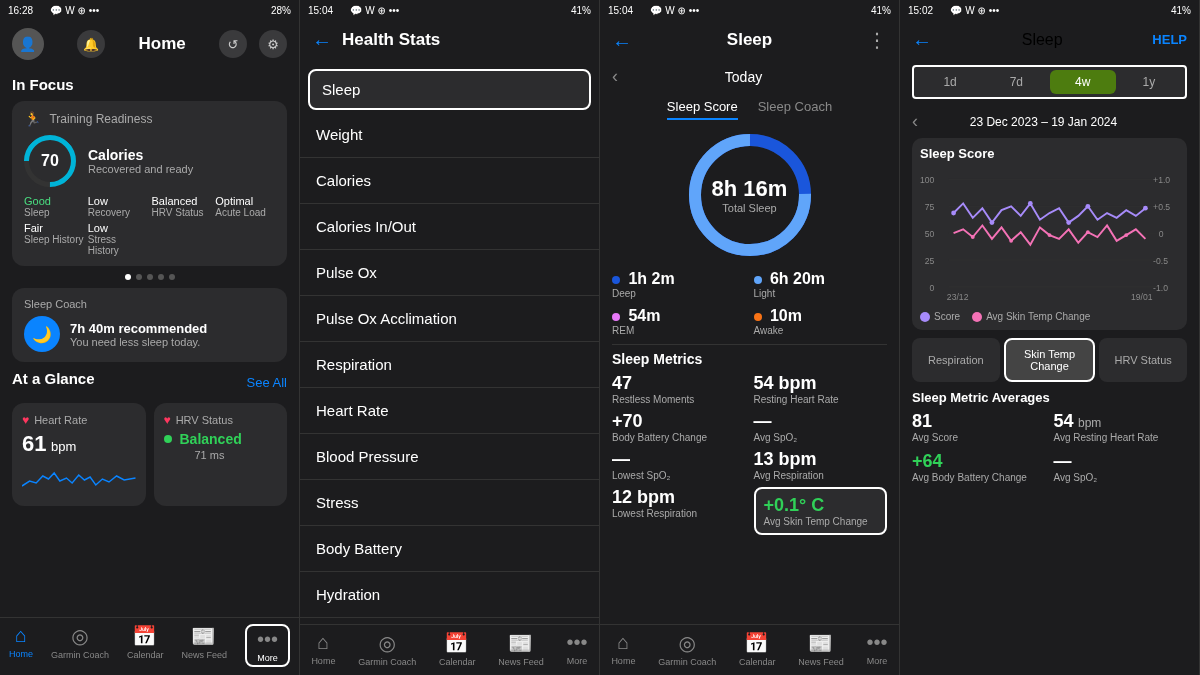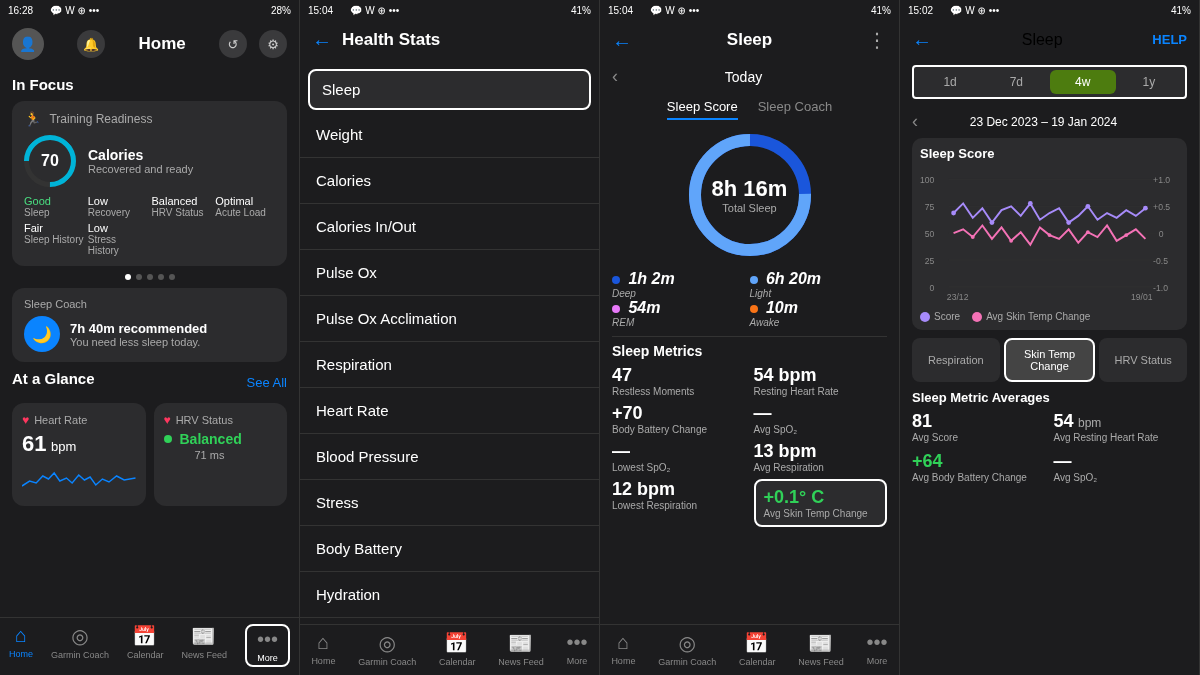--- a/index.html
+++ b/index.html
@@ -235,21 +235,21 @@
       border-radius: 50%;
       position: relative;
       display: flex; align-items: center; justify-content: center;
     }
     .sleep-ring svg { position: absolute; top: 0; left: 0; }
     .sleep-ring-content { text-align: center; z-index: 1; }
     .sleep-time { color: #fff; font-size: 22px; font-weight: 700; }
     .sleep-sublabel { color: #aaa; font-size: 11px; }
     .sleep-breakdown {
       display: grid; grid-template-columns: 1fr 1fr;
-      margin: 8px 0; font-style: italic;
+      gap: 8px; margin: 8px 0;
     }
     .breakdown-item {}
     .breakdown-value { color: #fff; font-size: 16px; font-weight: 600; }
     .breakdown-dot { display: inline-block; width: 8px; height: 8px; border-radius: 50%; margin-right: 4px; }
     .breakdown-label { color: #aaa; font-size: 10px; }
     .divider { height: 1px; background: #333; margin: 6px 0; }
     .sleep-metrics-title { color: #fff; font-size: 14px; font-weight: 600; margin: 6px 0; }
     .metrics-row {
       display: grid; grid-template-columns: 1fr 1fr;
       gap: 8px; margin: 6px 0;

